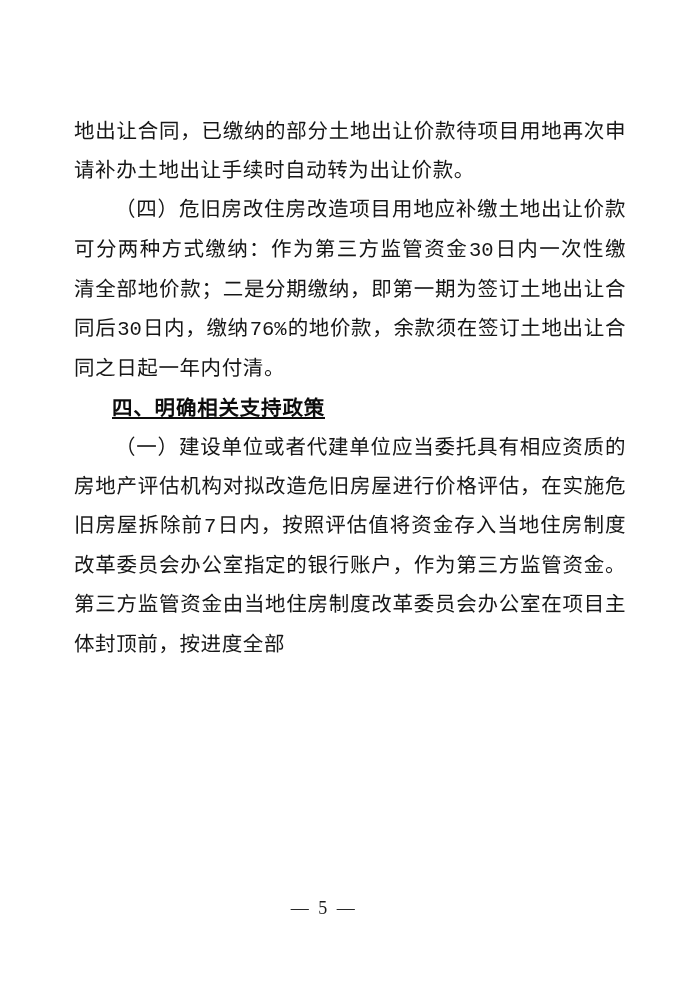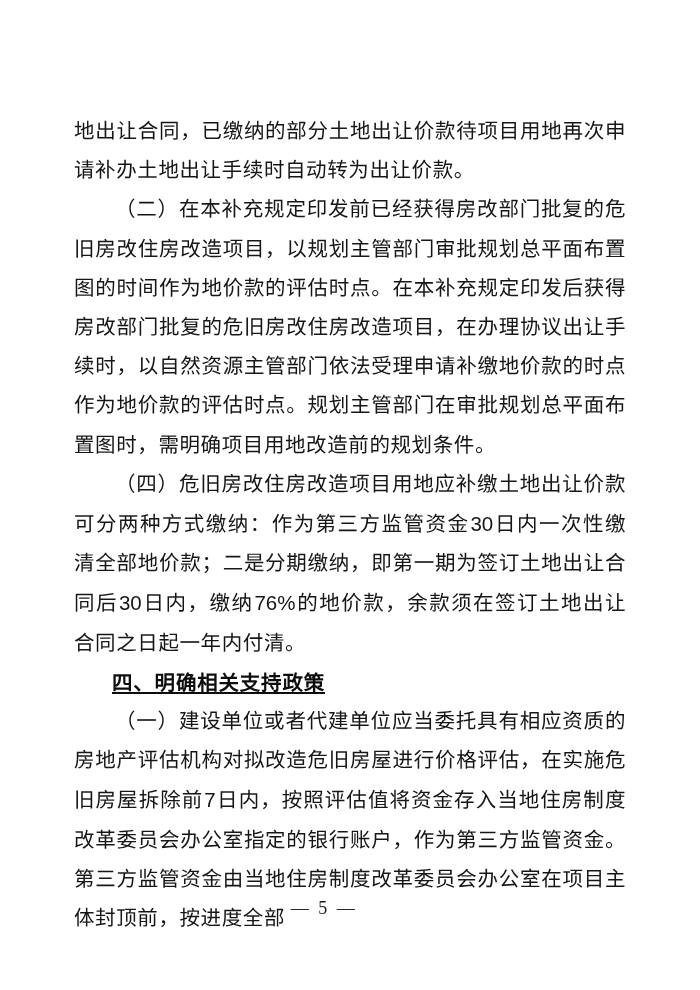--- a/index.html
+++ b/index.html
@@ -60,21 +60,21 @@
     line-height: 39.2px;
     font-weight: bold;
     letter-spacing: 0.8px;
     text-indent: 38px;
     color: #0d0d0d;
     text-decoration: underline;
   }
 
   
   .lat {
-    font-family: Liberation Sans, sans-serif;
+    font-family: Liberation Mono, monospace;
     letter-spacing: 0;
     padding: 0 1px;
   }
 
   .page-footer {
     position: absolute;
     left: 0;
     top: 898px;
     width: 700px;
     text-align: center;
@@ -91,21 +91,20 @@
 </style>
 </head>
 <body>
 
 <div class="page">
 
   <div class="content-area">
 
     <p class="para">地出让合同，已缴纳的部分土地出让价款待项目用地再次申请补办土地出让手续时自动转为出让价款。</p>
 
-    <p class="para indent">（二）在本补充规定印发前已经获得房改部门批复的危旧房改住房改造项目，以规划主管部门审批规划总平面布置图的时间作为地价款的评估时点。在本补充规定印发后获得房改部门批复的危旧房改住房改造项目，在办理协议出让手续时，以自然资源主管部门依法受理申请补缴地价款的时点作为地价款的评估时点。规划主管部门在审批规划总平面布置图时，需明确项目用地改造前的规划条件。</p>
 
 
     <p class="para indent">
       <span>（四）危旧房改住房改造项目用地应补缴土地出让价款可分两种方式缴纳：作为第三方监管资金</span><span class="lat">30</span><span>日内一次性缴清全部地价款；二是分期缴纳，即第一期为签订土地出让合同后</span><span class="lat">30</span><span>日内，缴纳</span><span class="lat">76%</span><span>的地价款，余款须在签订土地出让合同之日起一年内付清。</span>
     </p>
 
     <h2 class="section-heading">四、明确相关支持政策</h2>
 
     <p class="para indent">
       <span>（一）建设单位或者代建单位应当委托具有相应资质的房地产评估机构对拟改造危旧房屋进行价格评估，在实施危旧房屋拆除前</span><span class="lat">7</span><span>日内，按照评估值将资金存入当地住房制度改革委员会办公室指定的银行账户，作为第三方监管资金。第三方监管资金由当地住房制度改革委员会办公室在项目主体封顶前，按进度全部</span>

